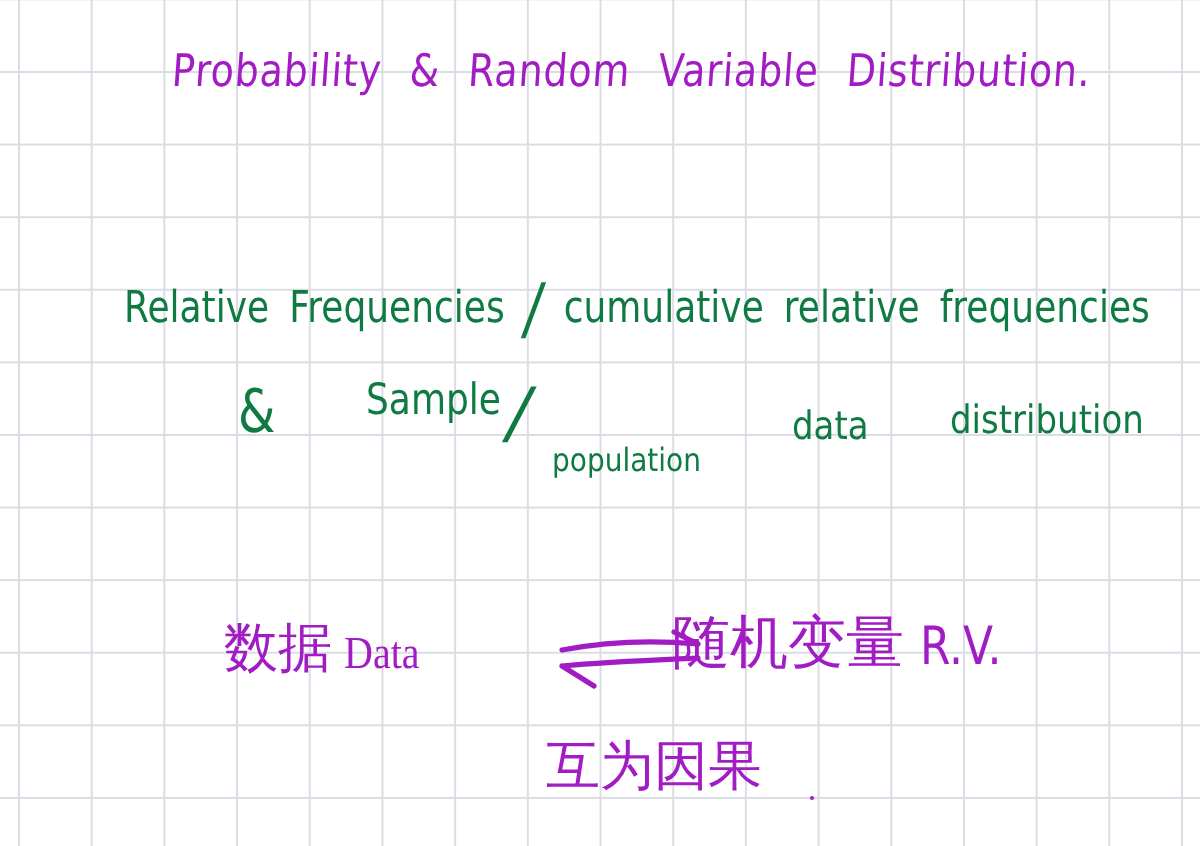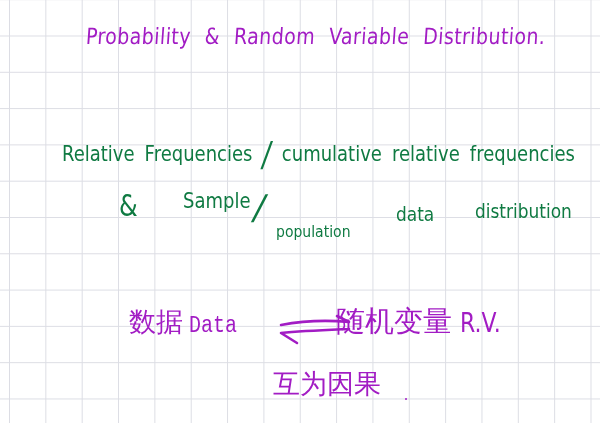--- a/index.html
+++ b/index.html
@@ -89,24 +89,24 @@
       transform: scaleY(1.15);
     }
     .line3-dist {
       left: 475px;
       top: 203px;
       font-size: 17px;
       transform: scaleY(1.15);
     }
 
     .cn-data {
-      left: 129px;
+      left: 112px;
       top: 311px;
       font-size: 27px;
-      font-family: Liberation Mono, monospace;
+      font-family: Liberation Serif, serif;
     }
     .cn-data .latin {
       font-size: 20px;
       margin-left: 6px;
       display: inline-block;
       transform: scaleY(1.15);
     }
     .arrows {
       position: absolute;
       left: 277px;

